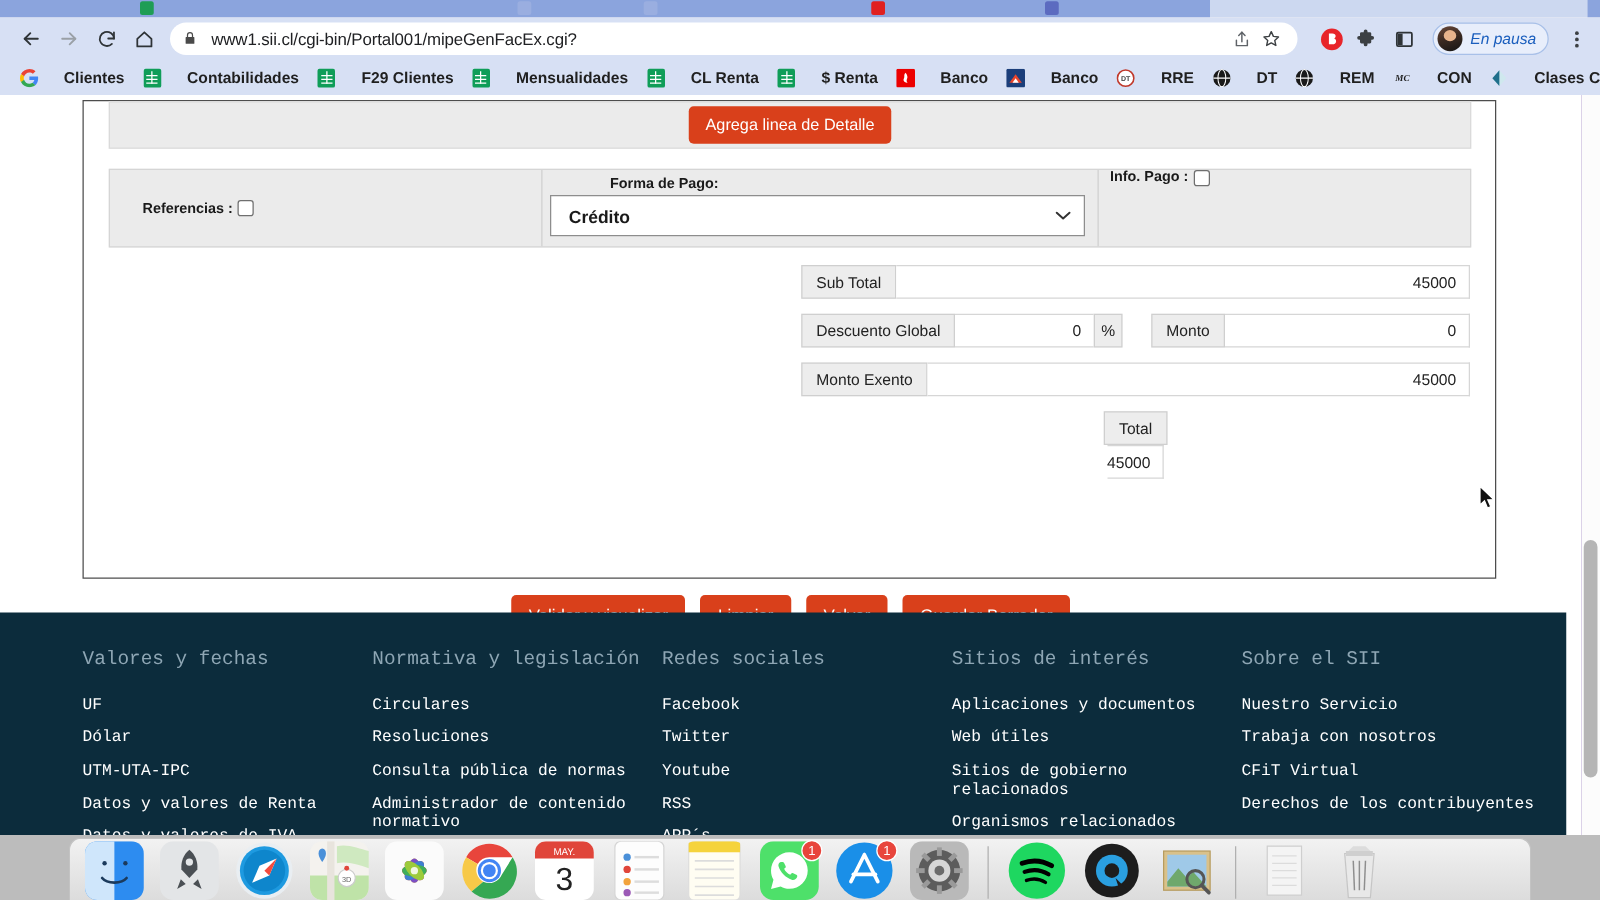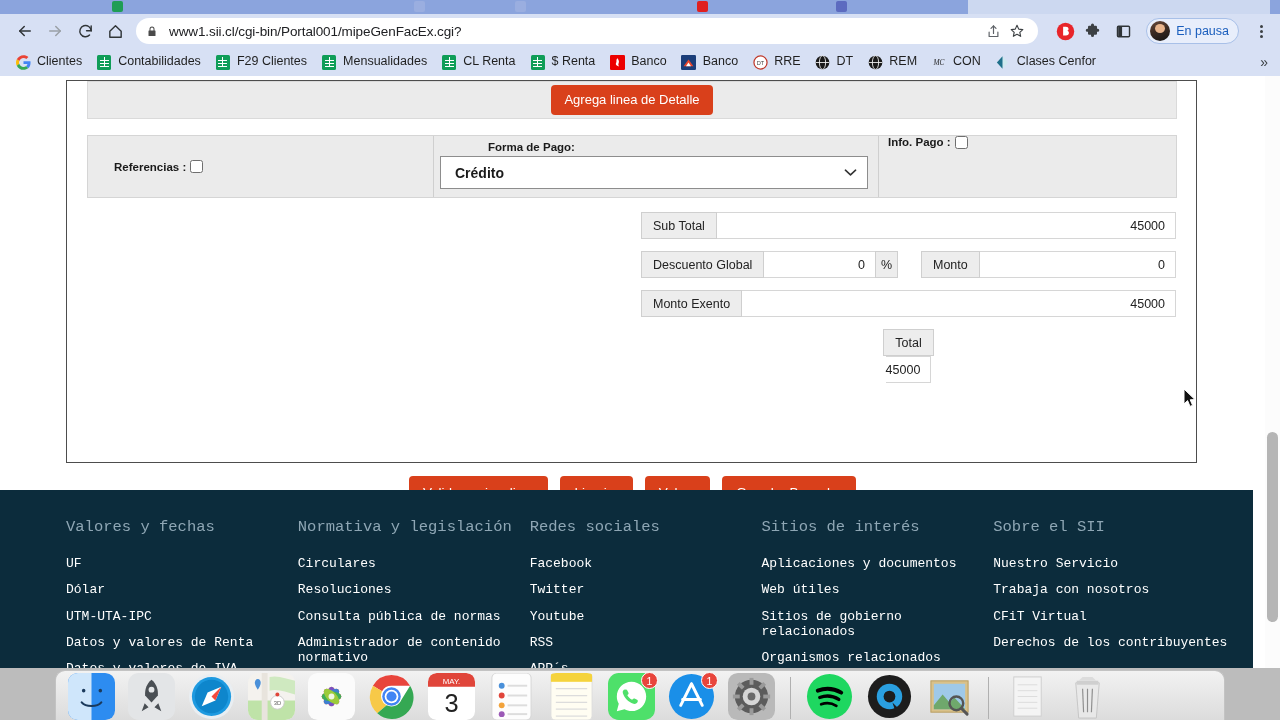--- a/index.html
+++ b/index.html
@@ -65,29 +65,29 @@
     display: flex; align-items: center; gap: 6px;
     border: 1px solid #a8c0e8; border-radius: 14px;
     height: 26px; padding: 0 9px 0 3px; margin-left: 4px; background: #e8eefb;
   }
   .avatar {
     width: 20px; height: 20px; border-radius: 50%;
     background: linear-gradient(160deg,#6b4a3a 0%,#3d2b22 45%,#141414 100%);
     flex: 0 0 auto; position: relative; overflow: hidden;
   }
   .avatar::after{content:"";position:absolute;left:5px;top:3px;width:10px;height:9px;border-radius:50%;background:#e8b48c;}
-  .profile-txt { font-size: 12.5px; color: #1a5ebd; white-space: nowrap; }
+  .profile-txt { font-size: 12.5px; color: #1a5ebd; white-space: nowrap; font-style: italic; }
   .kebab { width: 18px; display:flex; flex-direction:column; align-items:center; gap:2px; margin-left: 4px;}
   .kebab i { width:3px; height:3px; border-radius:50%; background:#3c4043; display:block;}
 
   .bookmarks {
     height: 28px; width: 1280px; background: #d7e0f4;
     display: flex; align-items: center; padding: 0 8px; gap: 0; font-size: 12px; color: #202124;
   }
-  .bm { display: flex; gap: 6px; padding: 3px 7px; border-radius: 4px; white-space: nowrap; }
+  .bm { display: flex; align-items: center; gap: 20px; padding: 3px 7px; border-radius: 4px; white-space: nowrap; font-weight: bold; }
   .bm-ico { width: 16px; height: 16px; flex: 0 0 auto; display:flex; align-items:center; justify-content:center; }
   .bm-lbl { font-size: 12.5px; color:#1f1f1f; }
   .bm-more { margin-left: auto; padding-right: 4px; color:#3c4043; font-size: 14px;}
 
   
   .ico-sheet { width:14px;height:15px;background:#0f9d58;border-radius:1.5px;position:relative;}
   .ico-sheet::before{content:"";position:absolute;left:2.5px;top:2.5px;width:9px;height:10px;
      background:
        linear-gradient(#fff,#fff) 0 2.5px/9px 1.2px no-repeat,
        linear-gradient(#fff,#fff) 0 5.5px/9px 1.2px no-repeat,

